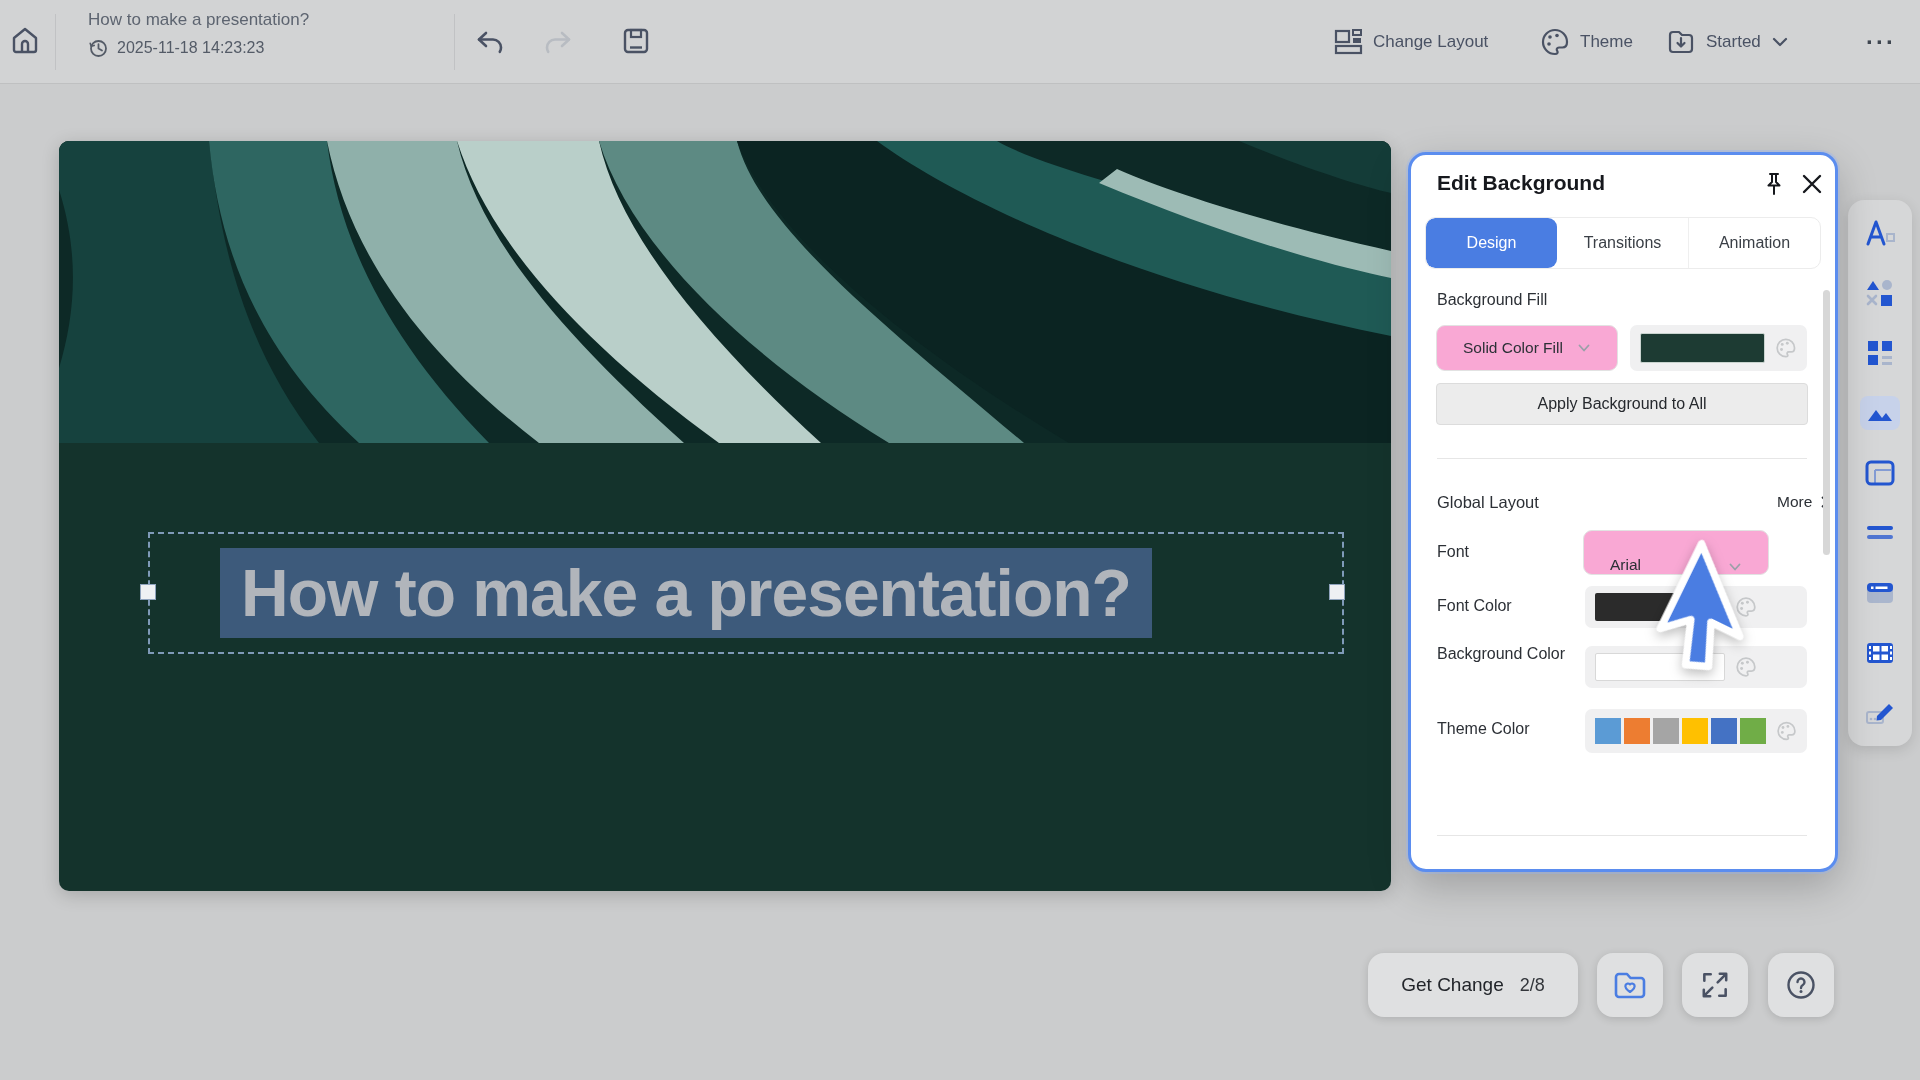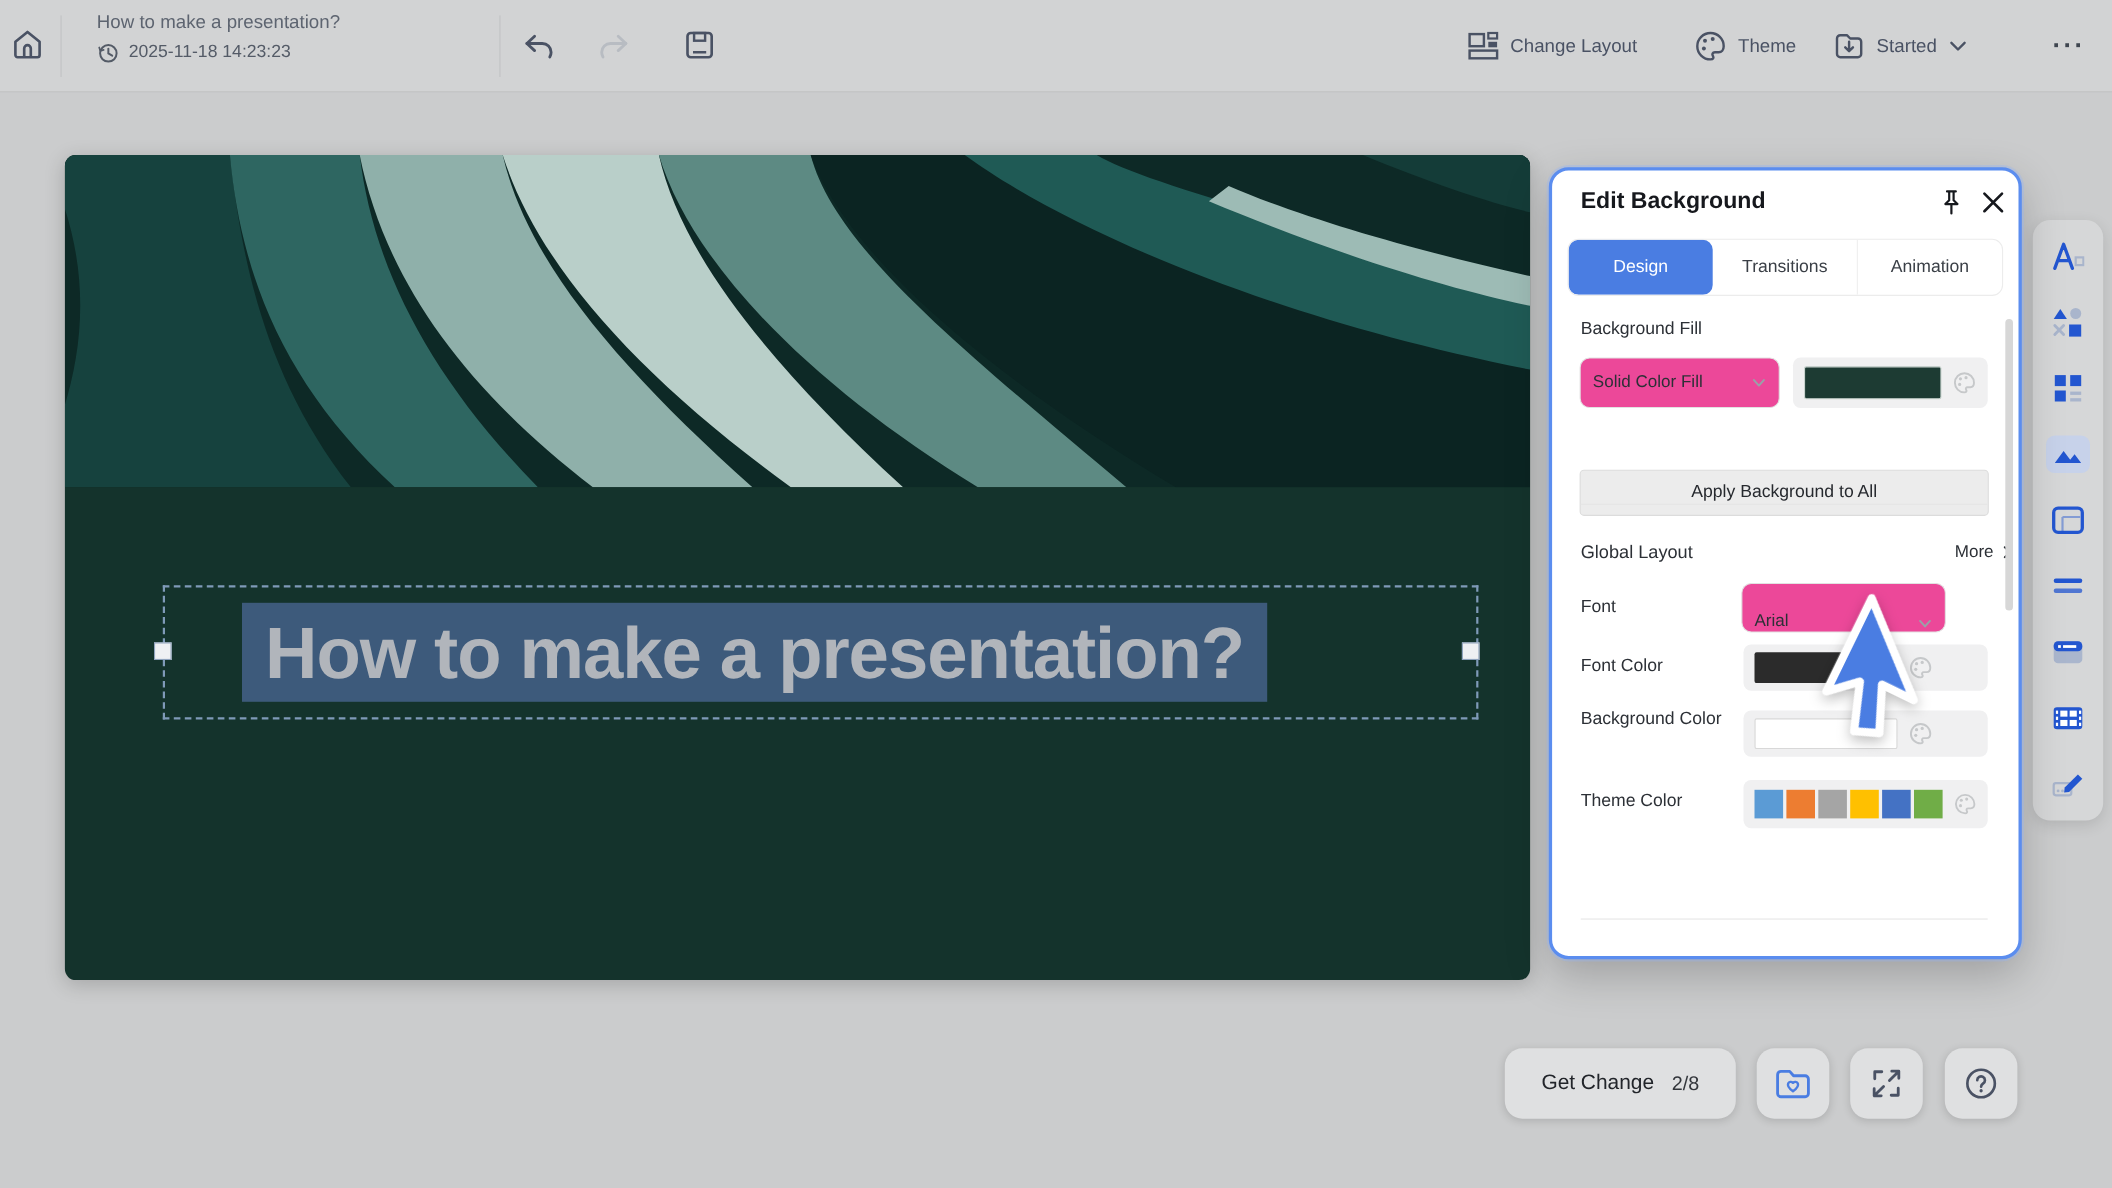--- a/index.html
+++ b/index.html
@@ -31,24 +31,24 @@
   .panel { position:absolute; left:1408px; top:152px; width:430px; height:720px; background:#ffffff; border:3px solid #5b8def; border-radius:18px; box-shadow:0 0 0 2px rgba(150,180,245,.35), 0 14px 40px rgba(0,0,0,.22); z-index:8; }
   .panel-inner { position:relative; width:100%; height:100%; }
   .panel-title { position:absolute; left:26px; top:16px; font-size:21px; font-weight:bold; color:#16181d; }
   .pin-btn { position:absolute; left:350px; top:16px; cursor:pointer; }
   .close-btn { position:absolute; left:388px; top:16px; cursor:pointer; }
   .tabs { position:absolute; left:14px; top:62px; width:396px; height:52px; background:#fff; border:1px solid #ececec; border-radius:10px; display:flex; overflow:hidden; }
   .tab { flex:1; display:flex; align-items:center; justify-content:center; font-size:16px; color:#3a3f46; cursor:pointer; border-right:1px solid #efefef; }
   .tab:last-child { border-right:none; }
   .tab.active { color:#fff; border-radius:9px; border-right:none; }
   .sec-label { position:absolute; left:26px; font-size:16px; color:#2c3036; }
-  .dd { position:absolute; background:#ec4899; border:1px solid #e2e2e2; border-radius:9px; display:flex; align-items:center; justify-content:space-between; padding:0 11px; font-size:15.5px; color:#2c3036; cursor:pointer; }
+  .dd { position:absolute; background:#f9a8d4; border:1px solid #e2e2e2; border-radius:9px; display:flex; align-items:center; justify-content:space-between; padding:0 26px; font-size:15.5px; color:#2c3036; cursor:pointer; }
   .swatch-wrap { position:absolute; background:#f0f0f1; border-radius:7px; display:flex; align-items:center; padding:0 10px; gap:10px; cursor:pointer; }
   .swatch { border-radius:2px; }
-  .panel-btn { position:absolute; left:25px; width:372px; height:42px; background:#ececec; border:1px solid #dcdcdc; border-radius:4px; display:flex; align-items:center; justify-content:center; font-size:16px; color:#26292e; cursor:pointer;margin-top:44px; }
+  .panel-btn { position:absolute; left:25px; width:372px; height:42px; background:#ececec; border:1px solid #dcdcdc; border-radius:4px; display:flex; align-items:center; justify-content:center; font-size:16px; color:#26292e; cursor:pointer; }
   .divider { position:absolute; left:26px; width:370px; height:1px; background:#e6e6e6; }
   .more-link { position:absolute; left:330px; display:flex; align-items:center; gap:7px; font-size:15.5px; color:#2c3036; cursor:pointer; }
   .chips { display:flex; gap:3px; }
   .chip { width:26px; height:26px; cursor:pointer; }
   .scrollthumb { position:absolute; left:412px; top:135px; width:7px; height:265px; background:#d7d7d7; border-radius:4px; cursor:pointer; }
 
   
   .side { position:absolute; left:1848px; top:200px; width:64px; height:546px; background:#d6d7d8; border-radius:16px; box-shadow:0 4px 14px rgba(0,0,0,.12); display:flex; flex-direction:column; align-items:center; justify-content:space-between; padding:16px 0; z-index:6; }
   .side-icon { width:40px; height:34px; display:flex; align-items:center; justify-content:center; cursor:pointer; border-radius:8px; }
   .side-icon.active { background:#c7d2ea; }

